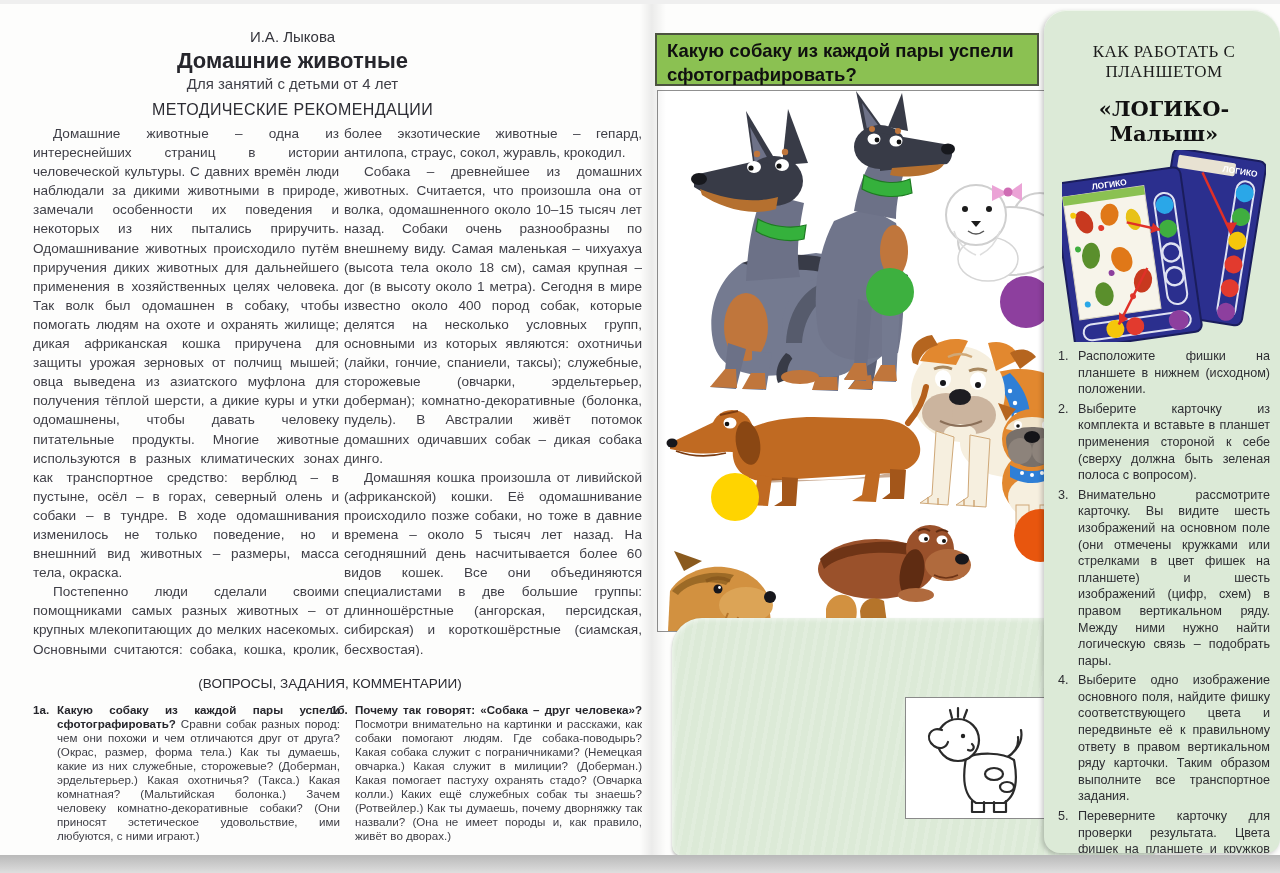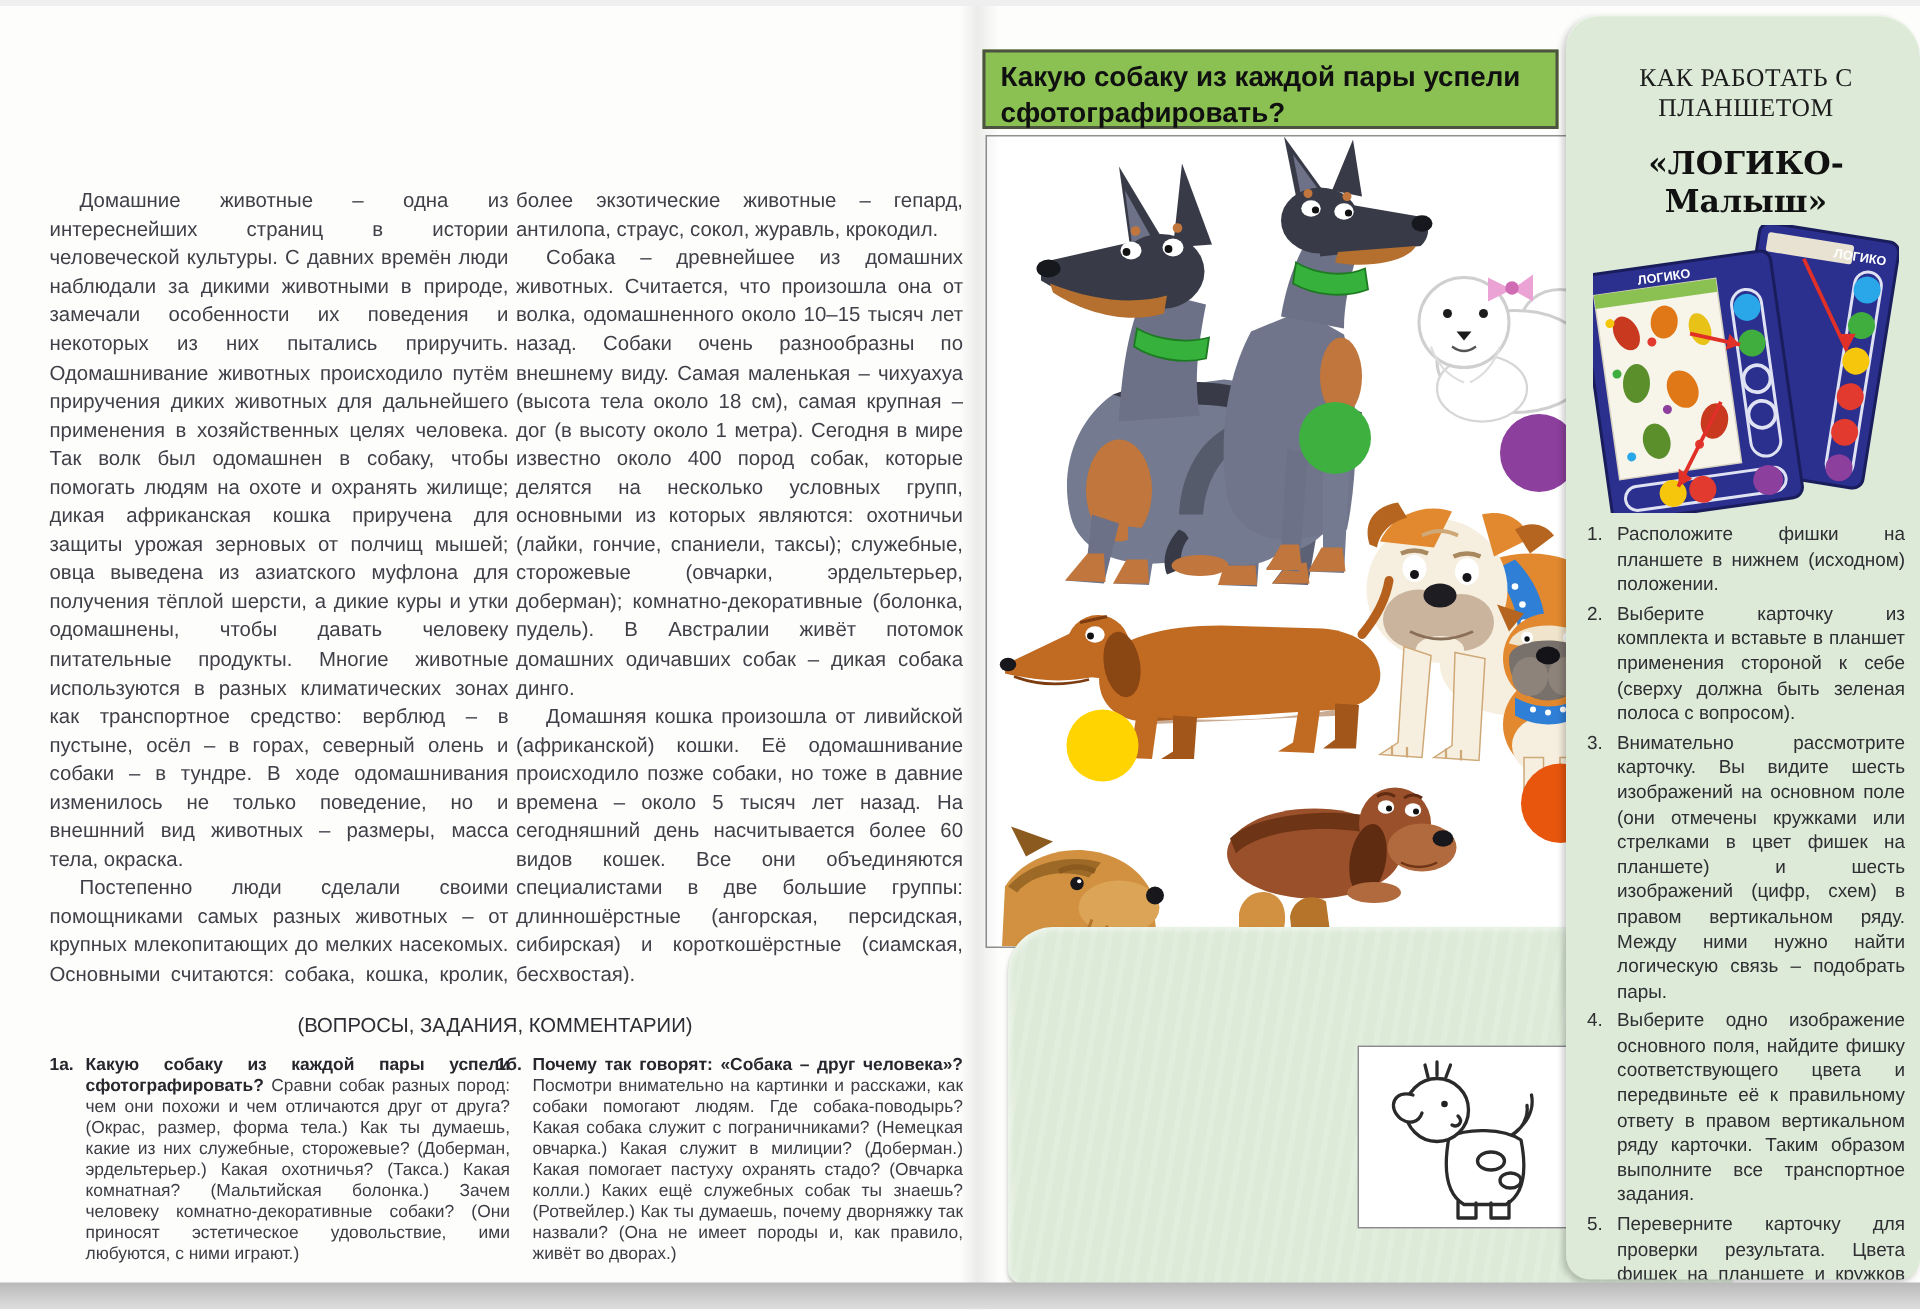--- a/index.html
+++ b/index.html
@@ -61,20 +61,26 @@
              text-shadow:3px 4px 6px rgba(110,110,110,.35),-1px -1px 0 rgba(150,150,150,.18);}
   .scan-bottom{position:absolute;left:0;top:855px;width:1280px;height:18px;z-index:30;
                background:linear-gradient(#b9b9b9,#dedede);}
   .scan-top{position:absolute;left:0;top:0;width:1280px;height:4px;background:#efefef;z-index:30;}
 </style>
 </head>
 <body>
 
 <div class="page">
 
+  <div class="lp-header">
+    <div class="author">И.А. Лыкова</div>
+    <h1 class="title">Домашние животные</h1>
+    <div class="subtitle">Для занятий с детьми от 4 лет</div>
+    <div class="section">МЕТОДИЧЕСКИЕ РЕКОМЕНДАЦИИ</div>
+  </div>
   <div class="col col1">
       <p class="para">Домашние животные – одна из интереснейших страниц в истории человеческой культуры. С давних времён люди наблюдали за дикими животными в природе, замечали особенности их поведения и некоторых из них пытались приручить. Одомашнивание животных происходило путём приручения диких животных для дальнейшего применения в хозяйственных целях человека. Так волк был одомашнен в собаку, чтобы помогать людям на охоте и охранять жилище; дикая африканская кошка приручена для защиты урожая зерновых от полчищ мышей; овца выведена из азиатского муфлона для получения тёплой шерсти, а дикие куры и утки одомашнены, чтобы давать человеку питательные продукты. Многие животные используются в разных климатических зонах как транспортное средство: верблюд – в пустыне, осёл – в горах, северный олень и собаки – в тундре. В ходе одомашнивания изменилось не только поведение, но и внешнний вид животных – размеры, масса тела, окраска.</p>
       <p class="para">Постепенно люди сделали своими помощниками самых разных животных – от крупных млекопитающих до мелких насекомых. Основными считаются: собака, кошка, кролик, корова, лошадь, свинья, осёл, овца, коза, буйвол, як, верблюд, северный олень, куры, утка, гусь, индюк, голубь, тутовый шелкопряд, пчёлы. Кроме современных домашних животных, в разные исторические эпохи людьми содержались и</p>
     </div>
   <div class="col col2">
       <p class="para noindent">более экзотические животные – гепард, антилопа, страус, сокол, журавль, крокодил.</p>
       <p class="para">Собака – древнейшее из домашних животных. Считается, что произошла она от волка, одомашненного около 10–15 тысяч лет назад. Собаки очень разнообразны по внешнему виду. Самая маленькая – чихуахуа (высота тела около 18 см), самая крупная – дог (в высоту около 1 метра). Сегодня в мире известно около 400 пород собак, которые делятся на несколько условных групп, основными из которых являются: охотничьи (лайки, гончие, спаниели, таксы); служебные, сторожевые (овчарки, эрдельтерьер, доберман); комнатно-декоративные (болонка, пудель). В Австралии живёт потомок домашних одичавших собак – дикая собака динго.</p>
       <p class="para">Домашняя кошка произошла от ливийской (африканской) кошки. Её одомашнивание происходило позже собаки, но тоже в давние времена – около 5 тысяч лет назад. На сегодняшний день насчитывается более 60 видов кошек. Все они объединяются специалистами в две большие группы: длинношёрстные (ангорская, персидская, сибирская) и короткошёрстные (сиамская, бесхвостая).</p>
     </div>
   <div class="cards-subheading">(ВОПРОСЫ, ЗАДАНИЯ, КОММЕНТАРИИ)</div>

